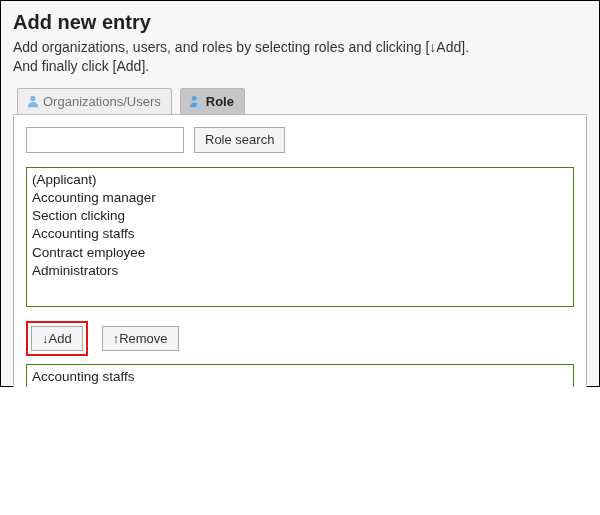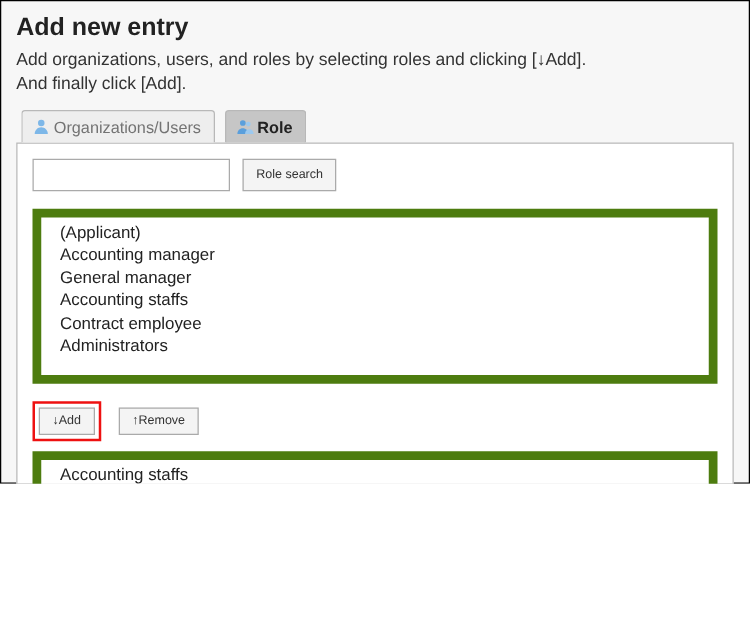--- a/index.html
+++ b/index.html
@@ -62,30 +62,30 @@
     height: 26px;
     border: 1px solid #aaa;
     padding: 2px 4px;
     font-size: 13px;
     background:#fff;
   }
   .btn {
     border: 1px solid #aaa;
     background: #f4f4f4;
     padding: 4px 10px;
-    font-size: 10px;
+    font-size: 13px;
     color: #333;
     cursor: pointer;
     line-height: 1.2;
   }
   .listbox {
     width: 100%;
-    border: 7px solid #4d7c0f;
+    border: 1px solid #4d7c0f;
     background: #fff;
-    padding: 3px 15px;
+    padding: 3px 5px;
     overflow: auto;
     font-size: 13.5px;
     line-height: 1.35;
     color: #222;
   }
   .candidates { height: 140px; margin-bottom: 14px; }
   .selected   { height: 58px;  margin-bottom: 16px; margin-top: 8px; }
   .list-item { cursor: default; user-select: none; }
   .mid-row { display: flex; gap: 14px; align-items:center; }
   .final-row { display: flex; gap: 14px; }
@@ -130,21 +130,21 @@
   <div class="panel">
 
     <div class="search-row">
       <input class="search-input" type="text" value="" style="">
       <button class="btn">Role search</button>
     </div>
 
     <div class="listbox candidates" id="candidates">
         <div class="list-item">(Applicant)</div>
         <div class="list-item">Accounting manager</div>
-        <div class="list-item">General manager</div>
+        <div class="list-item">Section clicking</div>
         <div class="list-item">Accounting staffs</div>
         <div class="list-item">Contract employee</div>
         <div class="list-item">Administrators</div>
       </div>
 
     <div class="mid-row">
       <span class="highlight-box">
         <button class="btn">↓Add</button>
       </span>
       <button class="btn">↑Remove</button>

